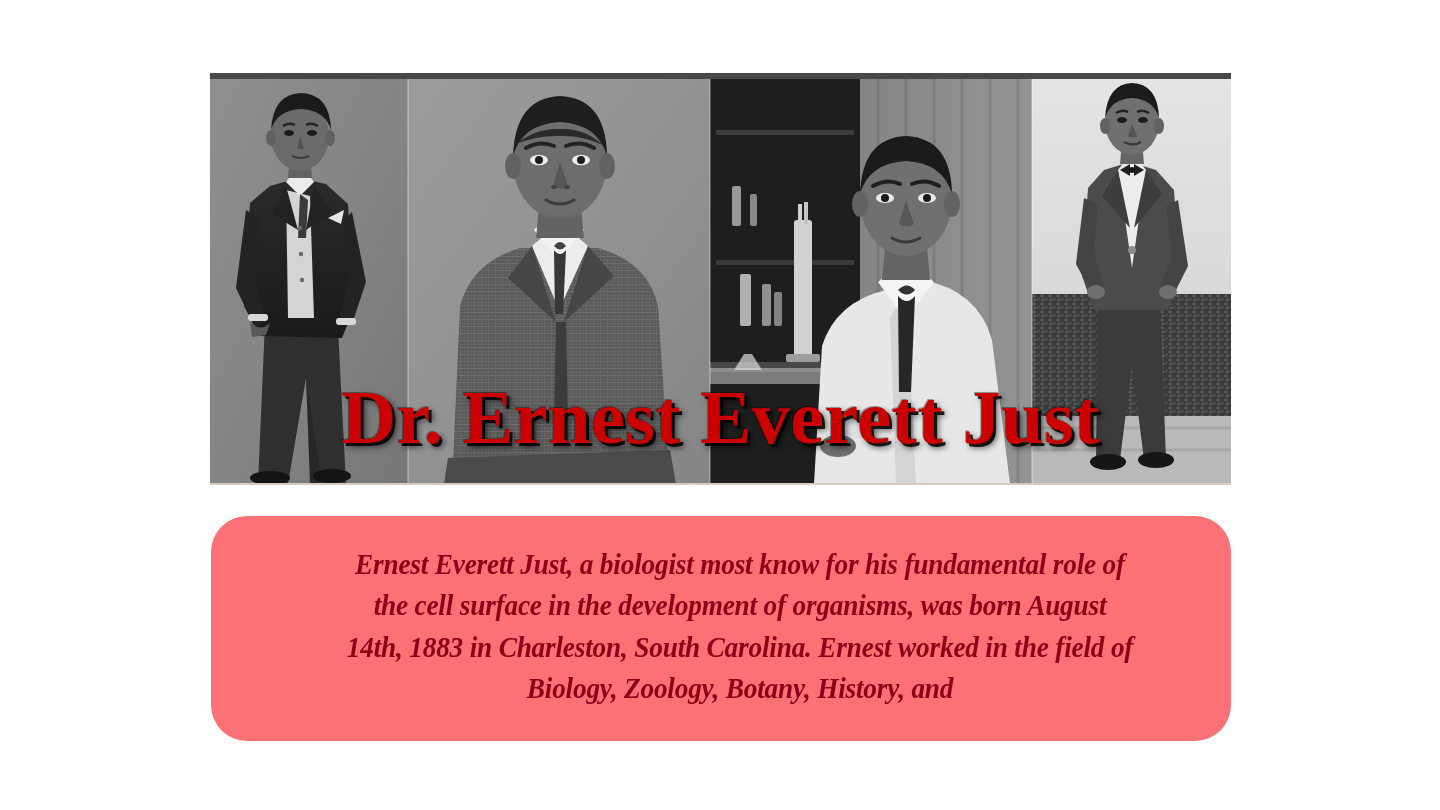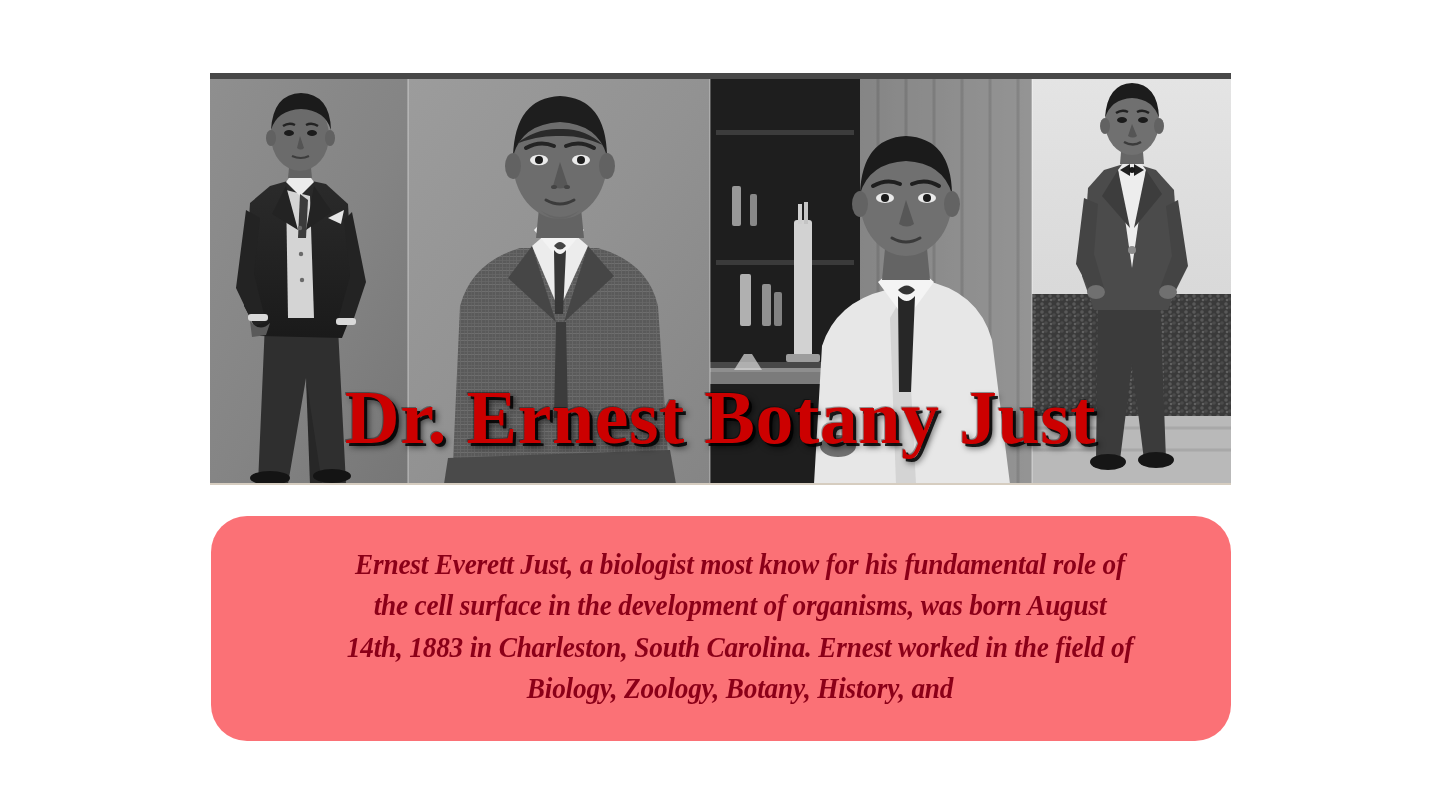--- a/index.html
+++ b/index.html
@@ -387,20 +387,20 @@
           <path d="M100 46 L96 58 q5 3 9 0 Z" fill="#6d5040"></path>
           <path d="M92 64 q9 5 17 0" stroke="#4b372d" stroke-width="2.4" fill="none"></path>
         </svg>
       </div>
     </div>
 
     <div class="panel-sep" style="left:197px"></div>
     <div class="panel-sep" style="left:499px"></div>
     <div class="panel-sep" style="left:821px"></div>
 
-    <div class="hero-title">Dr. Ernest Botany Just</div>
+    <div class="hero-title">Dr. Ernest Everett Just</div>
   </div>
 
   <div class="bio-card">
     <div class="bio-text">Ernest Everett Just, a biologist most know for his fundamental role of the cell surface in the development of organisms, was born August 14th, 1883 in Charleston, South Carolina. Ernest worked in the field of Biology, Zoology, Botany, History, and</div>
   </div>
 
 </div>
 
 </body></html>

